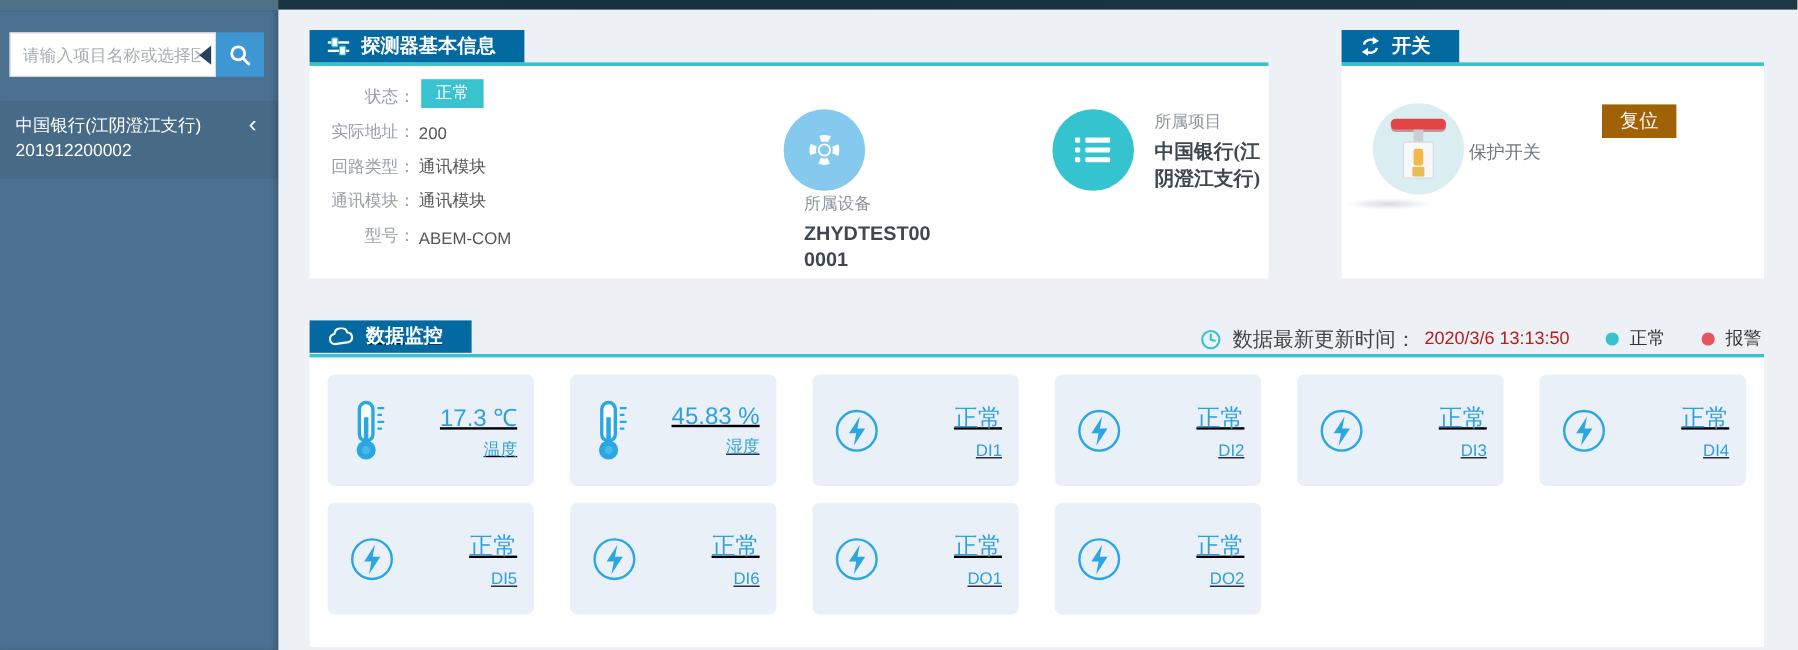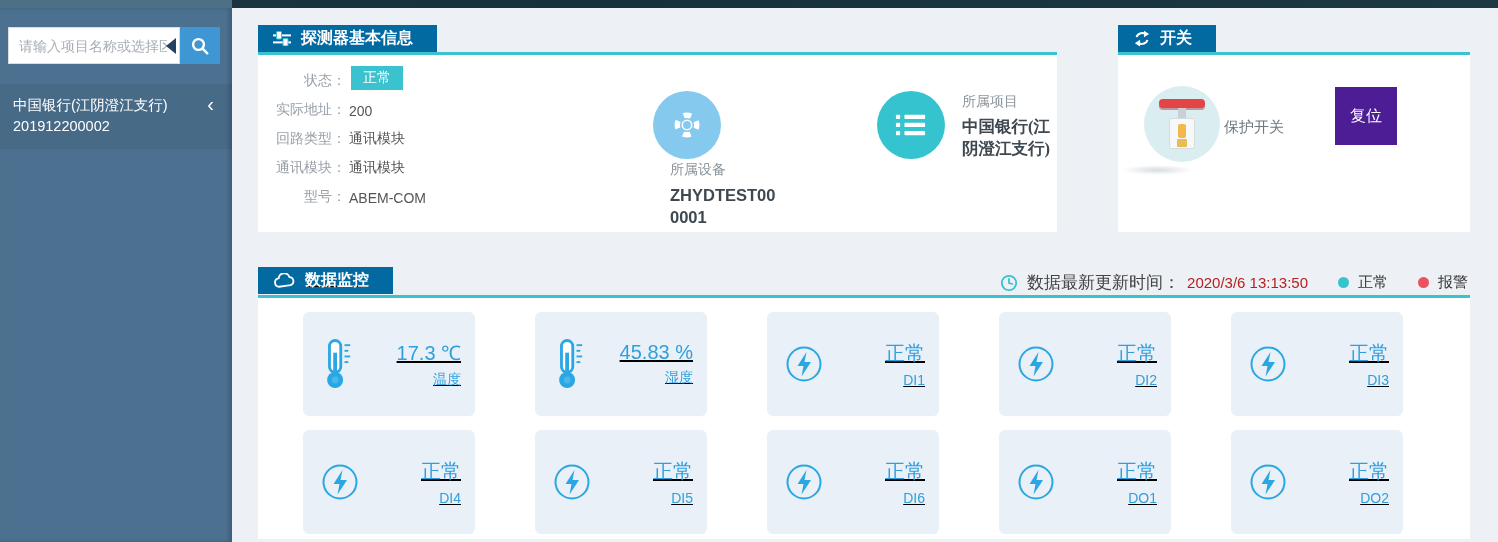--- a/index.html
+++ b/index.html
@@ -69,37 +69,37 @@
   .sw-stem { position:absolute; left:34px; top:22px; width:8px; height:11px; background:#c9cfd4; }
   .sw-box { position:absolute; left:25px; top:32px; width:26px; height:31px; background:#f7f8f9;
             border:1px solid #d7dbde; border-radius:2px; }
   .sw-fuse { position:absolute; left:8px; top:5px; width:8px; height:14px;
              background:#f2b94a; border-radius:2px; }
   .sw-lock { position:absolute; left:7px; top:20px; width:10px; height:8px;
              background:#e8bd55; border-radius:1px; }
   .sw-shadow { position:absolute; left:3px; top:110px; width:72px; height:10px;
                background:radial-gradient(ellipse at center, rgba(110,130,145,.28), rgba(110,130,145,0) 70%); }
   .switch-label { position:absolute; left:106px; top:63px; font-size:15px; color:#6d7780; }
-  .reset-btn { position:absolute; left:217px; top:32px; width:62px; height:58px;
-               background:#4c1d95; color:#fff; border:none; font-size:16px; cursor:pointer; }
+  .reset-btn { position:absolute; left:217px; top:32px; width:62px; height:28px;
+               background:#a16207; color:#fff; border:none; font-size:16px; cursor:pointer; }
 
   
   .panel-monitor { left:258px; top:267px; width:1212px;text-decoration:underline; }
   .panel-monitor .rule { margin-top:1px; }
   .panel-monitor .panel-body { height:241px; }
   .monitor-meta { position:absolute; right:2px; top:4px; display:flex; align-items:center; }
   .meta-label { font-size:17px; color:#444; margin-left:9px; }
   .meta-time { font-size:15px; color:#b91c1c; margin-left:7px; }
   .legend-item { display:flex; align-items:center; margin-left:30px; }
   .legend-dot { width:11px; height:11px; border-radius:50%; margin-right:9px; }
   .legend-label { font-size:15px; color:#333; }
 
   .cards { padding:14px 15px; display:flex; flex-wrap:wrap; gap:14px 30px; }
-  .card { width:172px; height:104px; background:#e9f0f8; border-radius:6px;
-          display:flex; align-items:center; padding:0 14px 0 18px;margin-left:30px; }
+  .card { width:172px; height:93px; background:#e9f0f8; border-radius:6px;
+          display:flex; align-items:center; padding:0 14px 0 18px; }
   .card-text { margin-left:auto; text-align:right; }
   .card-value { font-size:20px; color:#2f9fdd; }
   .card-label { font-size:14px; color:#2f9fdd; margin-top:5px; }
   .card-icon { display:flex; align-items:center; }
 </style>
 </head>
 <body>
 
 <div class="topbar"></div>
 <div class="topbar-left"></div>

